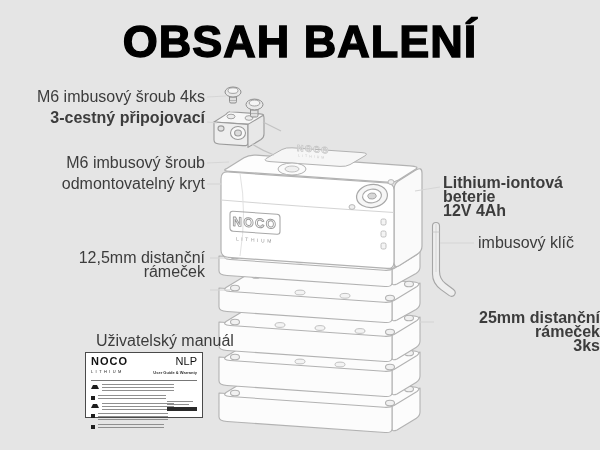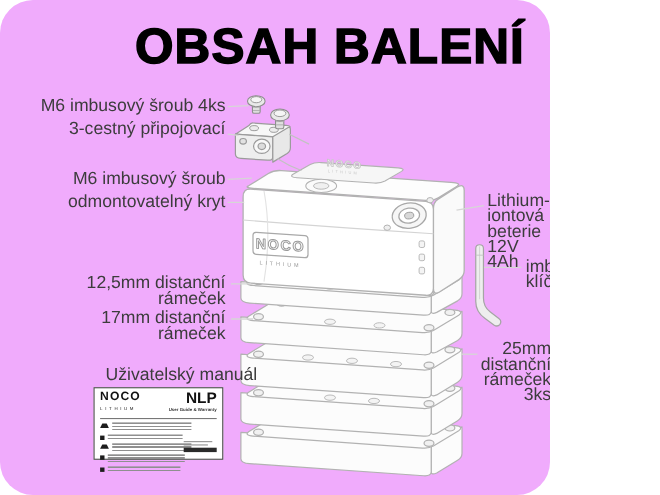--- a/index.html
+++ b/index.html
@@ -1,33 +1,33 @@
 <!DOCTYPE html>
 <html><head>
 <meta charset="utf-8">
 <style>
   html,body{margin:0;padding:0;background:#ffffff;}
-  .page{position:relative;width:500px;height:450px;background:#f0abfc;overflow:hidden;
-        font-family:"Liberation Sans",sans-serif;border-radius:30px;}
+  .page{position:relative;width:600px;height:450px;background:#e5e5e5;overflow:hidden;
+        font-family:"Liberation Sans",sans-serif;}
   .title{position:absolute;left:0;top:16px;width:600px;text-align:center;
          font-size:45px;font-weight:bold;letter-spacing:1px;color:#000;
          -webkit-text-stroke:1.4px #000;}
   .lbl{position:absolute;font-size:16px;line-height:14px;color:#3c3c3c;}
   .lbl-r{left:30px;width:175px;text-align:right;}
-  .lbl span{display:block;}
+  .lbl span{display:block;font-weight:bold;}
   .illus{position:absolute;left:0;top:0;}
   
   .manual{position:absolute;left:85px;top:352px;width:118px;height:66px;
           border:1px solid #4a4a4a;background:#fff;box-sizing:border-box;padding:4px 5px 3px 5px;}
   .m-head{display:flex;justify-content:space-between;align-items:flex-start;}
   .m-brand{line-height:9px;}
   .m-brand .m-b{font-weight:bold;font-size:11px;letter-spacing:1px;color:#111;display:block;}
   .m-brand .m-s{font-size:4px;letter-spacing:2.4px;color:#222;display:block;margin-top:1px;}
   .m-model{text-align:right;line-height:9px;}
-  .m-model .m-n{font-weight:bold;font-size:14px;color:#111;display:block;}
+  .m-model .m-n{font-weight:normal;font-size:11px;color:#111;display:block;}
   .m-model .m-ns{font-size:4px;color:#333;display:block;margin-top:2px;font-weight:bold;}
   .m-rule{height:1px;background:#777;margin:3px 0 3px 0;}
   .m-row{display:flex;gap:3px;margin-bottom:2.5px;align-items:flex-start;}
   .m-ic{width:4px;height:4px;background:#1d1d1d;flex:0 0 4px;margin-top:1px;}
   .m-ic.tri{width:0;height:0;background:none;border-left:2.5px solid transparent;
             border-right:2.5px solid transparent;border-bottom:4px solid #1d1d1d;}
   .m-tx{background:repeating-linear-gradient(to bottom,#8f8f8f 0 1.2px,transparent 1.2px 2.9px);}
   .m-side{position:absolute;right:5px;bottom:6px;width:30px;}
   .m-side .sbar{height:1.2px;background:#8f8f8f;margin-bottom:1.8px;}
   .m-side .scode{height:4px;background:#2a2a2a;margin-top:2px;}
@@ -194,21 +194,20 @@
   <div class="lbl lbl-r" style="top:111px;">
     <span>3-cestný připojovací</span>
   </div>
 
   <div class="lbl lbl-r" style="top:156px;">M6 imbusový šroub</div>
 
   <div class="lbl lbl-r" style="top:177px;">odmontovatelný kryt</div>
 
   <div class="lbl lbl-r" style="top:251px;">12,5mm distanční rámeček</div>
 
-  <div class="lbl lbl-r" style="top:283px;">17mm distanční rámeček</div>
 
   <div class="lbl" style="left:443px;top:176px;">
     <span>Lithium-iontová beterie</span>
     <span>12V 4Ah</span>
   </div>
 
   <div class="lbl" style="left:478px;top:236px;">imbusový klíč</div>
 
   <div class="lbl" style="left:437px;top:311px;text-align:right;">
     <span>25mm distanční rámeček</span>

